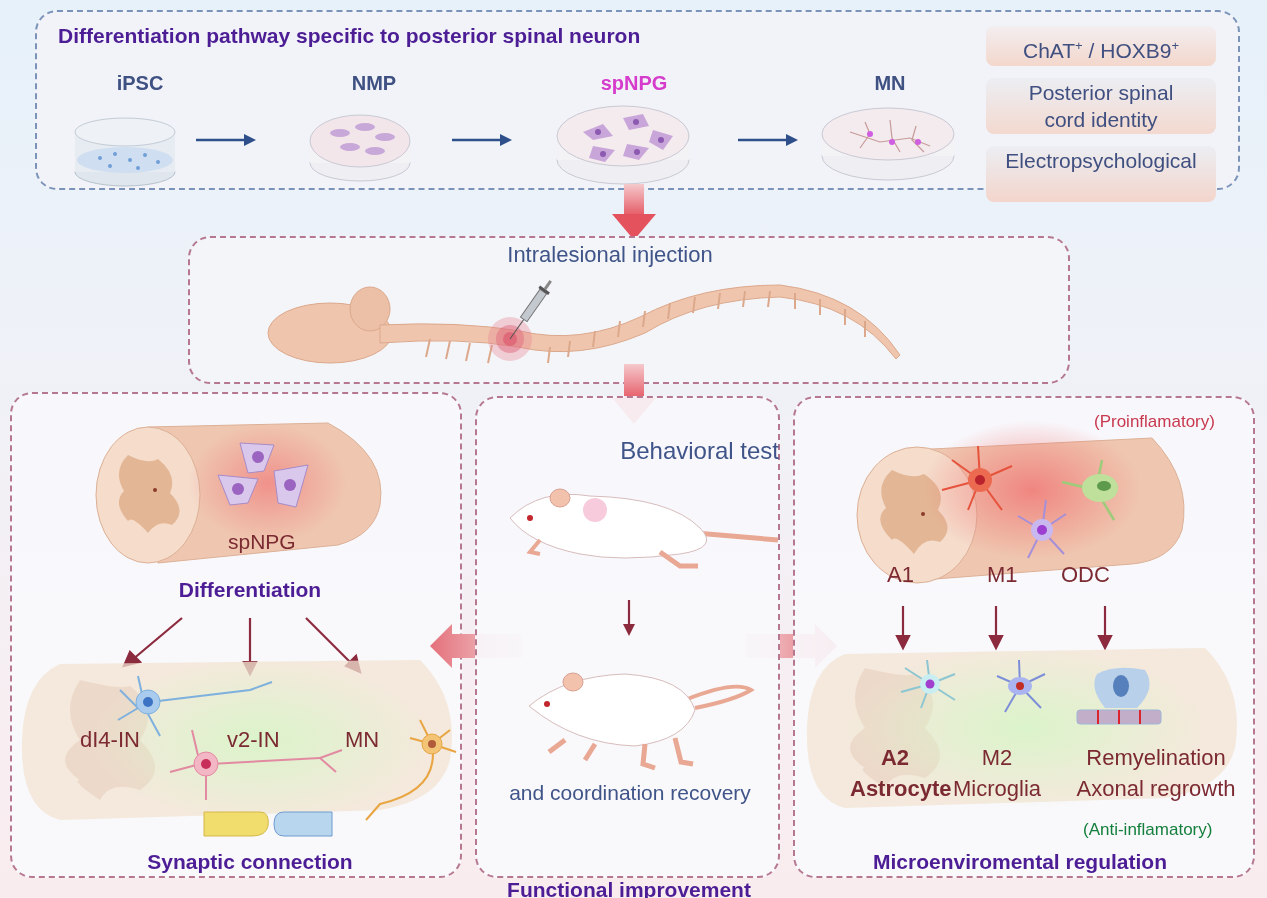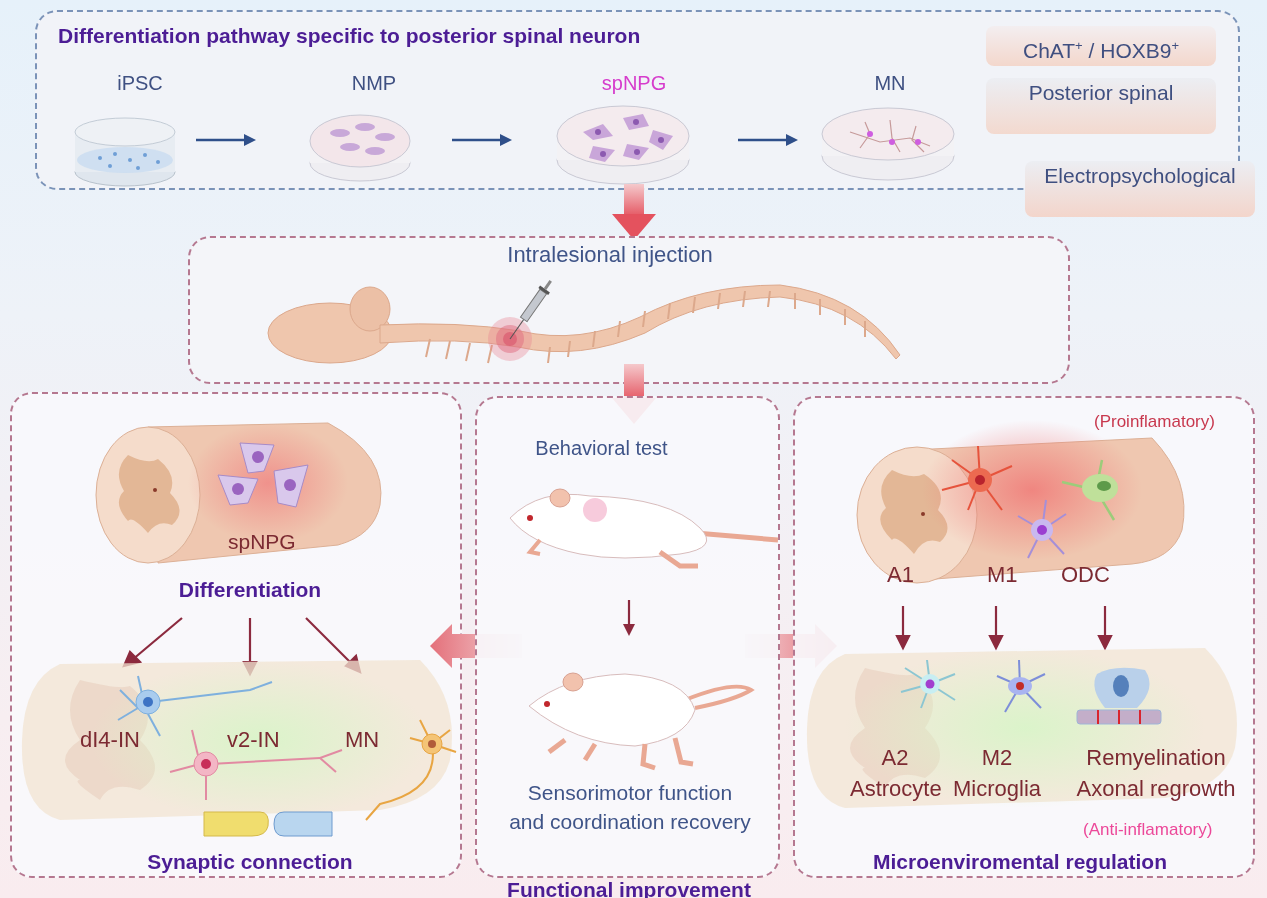--- a/index.html
+++ b/index.html
@@ -16,21 +16,21 @@
     border-radius: 22px;
     background: rgba(248,248,252,0.92);
   }
   .panel-top { left: 35px; top: 10px; width: 1205px; height: 180px; border-color: #7b93b8; background: #f1f3f8; }
   .panel-inj { left: 188px; top: 236px; width: 882px; height: 148px; border-color: #b57890; background: #f4f5f9; }
   .panel-left { left: 10px; top: 392px; width: 452px; height: 486px; border-color: #b57890; }
   .panel-mid { left: 475px; top: 396px; width: 305px; height: 482px; border-color: #b57890; }
   .panel-right { left: 793px; top: 396px; width: 462px; height: 482px; border-color: #b57890; }
 
   .title-bold { font-weight: bold; color: #4c1d95; font-size: 21px; white-space: nowrap; }
-  .stage-label { color: #3f5082; font-size: 20px; text-align: center; width: 140px; }
+  .stage-label { color: #3f5082; font-size: 20px; text-align: center; width: 140px; font-weight: bold; }
   .stage-label.pink { color: #d63ccc; }
   .prop-box {
     position: absolute; left: 986px; width: 230px; border-radius: 8px;
     background: linear-gradient(180deg, #f3eef0 0%, #f3d7cc 100%);
     color: #3f4f80; font-size: 21px; text-align: center; line-height: 27px;
   }
   .blue-text { color: #3f5488; font-size: 21px; }
   .maroon-text { color: #7c2a32; font-size: 22px; }
   .center { text-align: center; }
   svg { position: absolute; overflow: visible; }
@@ -120,22 +120,23 @@
 <svg style="left:738px;top:134px;" width="60" height="12">
     <line x1="0" y1="6" x2="52" y2="6" stroke="#2f4f8a" stroke-width="2.5"></line>
     <polygon points="48,0 60,6 48,12" fill="#2f4f8a"></polygon>
   </svg>
 
 <div class="prop-box" style="top:26px;height:40px;line-height:40px;">
   <span>ChAT</span><sup style="font-size:13px;">+</sup><span style="white-space:pre;"> / </span><span>HOXB9</span><sup style="font-size:13px;">+</sup>
 </div>
 <div class="prop-box" style="top:78px;height:56px;padding-top:1px;background:linear-gradient(180deg,#eceef3 0%,#f3d9cf 100%);">
   <div>Posterior spinal</div>
-</div>
-<div class="prop-box" style="top:161px;height:56px;padding-top:1px;background:linear-gradient(180deg,#eceef3 0%,#f3d5cb 100%);margin-left:39px;">
+  <div>cord identity</div>
+</div>
+<div class="prop-box" style="top:146px;height:56px;padding-top:1px;background:linear-gradient(180deg,#eceef3 0%,#f3d5cb 100%);">
   <div>Electropsychological</div>
 </div>
 
 <svg style="left:612px;top:184px;" width="44" height="56">
   <defs>
       <linearGradient id="gd1" x1="0" y1="0" x2="0" y2="1">
         <stop offset="0" stop-color="#f5c9cc"></stop>
         <stop offset="1" stop-color="#e4525e"></stop>
       </linearGradient>
     </defs>
@@ -292,21 +293,21 @@
   <defs>
       <linearGradient id="gr" x1="0" y1="0" x2="1" y2="0">
         <stop offset="0" stop-color="#f3d3d6"></stop>
         <stop offset="1" stop-color="#e4707a"></stop>
       </linearGradient>
     </defs>
   <polygon points="92,22 70,0 70,10 0,10 0,34 70,34 70,44" fill="url(#gr)"></polygon>
 </svg>
 
 <div class="panel panel-mid"></div>
-<div class="abs blue-text center" style="left:464px;top:437px;width:275px;font-size:20px;">Behavioral test</div>
+<div class="abs blue-text center" style="left:504px;top:437px;width:275px;font-size:24px;text-align:right;">Behavioral test</div>
 
 <svg style="left:500px;top:478px;" width="285" height="100">
   <path d="M278 62 L160 52" stroke="#e9a893" stroke-width="5" fill="none"></path>
   <path d="M10 40 Q40 10 90 18 Q170 20 200 50 Q220 70 180 76 Q120 84 80 76 Q30 66 10 40Z" fill="#ffffff" stroke="#d8bcbc"></path>
   <ellipse cx="60" cy="20" rx="10" ry="9" fill="#f2c2ad" stroke="#d8a090"></ellipse>
   <circle cx="30" cy="40" r="3" fill="#c1272d"></circle>
   <circle cx="95" cy="32" r="12" fill="#f1a8c4" opacity="0.6"></circle>
   <path d="M40 62 L30 74 L40 76" stroke="#e9a893" stroke-width="4" fill="none"></path>
   <path d="M160 74 L180 88 L198 88" stroke="#e9a893" stroke-width="5" fill="none"></path>
 </svg>
@@ -321,21 +322,20 @@
   <path d="M4 46 Q40 16 100 14 Q160 18 170 50 Q160 80 110 86 Q50 84 4 46Z" fill="#ffffff" stroke="#d8bcbc"></path>
   <ellipse cx="48" cy="22" rx="10" ry="9" fill="#f2c2ad" stroke="#d8a090"></ellipse>
   <circle cx="22" cy="44" r="3" fill="#c1272d"></circle>
   <path d="M40 80 L24 92" stroke="#e9a893" stroke-width="5" fill="none"></path>
   <path d="M70 84 L60 100" stroke="#e9a893" stroke-width="5" fill="none"></path>
   <path d="M120 84 L118 104 L130 108" stroke="#e9a893" stroke-width="5" fill="none"></path>
   <path d="M150 78 L156 102 L168 104" stroke="#e9a893" stroke-width="5" fill="none"></path>
 </svg>
 
 <div class="abs blue-text center" style="left:485px;top:778px;width:290px;line-height:29px;">
-  <div>Sensorimotor function</div>
   <div>and coordination recovery</div>
 </div>
 <div class="abs title-bold center" style="left:480px;top:850px;width:298px;margin-top:28px;">Functional improvement</div>
 
 <div class="panel panel-right"></div>
 <div class="abs" style="left:1094px;top:412px;color:#c8384e;font-size:17px;">(Proinflamatory)</div>
 
 <svg style="left:852px;top:430px;" width="340" height="150">
   <defs>
       <radialGradient id="lesionR" cx="0.5" cy="0.5" r="0.5">
@@ -423,26 +423,26 @@
   <path d="M292 26 Q310 16 340 22 Q352 40 332 60 L300 60 Q284 40 292 26Z" fill="#b9d0ea"></path>
   <ellipse cx="316" cy="38" rx="8" ry="11" fill="#5580bb"></ellipse>
   <rect x="272" y="62" width="84" height="14" rx="3" fill="#c3aec9" stroke="#9fb5d7"></rect>
   <g stroke="#d8252e" stroke-width="2">
       <line x1="293" y1="62" x2="293" y2="76"></line>
       <line x1="314" y1="62" x2="314" y2="76"></line>
       <line x1="335" y1="62" x2="335" y2="76"></line>
     </g>
 </svg>
 
-<div class="abs maroon-text center" style="left:850px;top:742px;width:90px;line-height:31px;">
+<div class="abs maroon-text center" style="left:850px;top:742px;width:90px;line-height:31px;font-weight:bold;">
   <div>A2</div>
   <div>Astrocyte</div>
 </div>
 <div class="abs maroon-text center" style="left:945px;top:742px;width:104px;line-height:31px;">
   <div>M2</div>
   <div>Microglia</div>
 </div>
 <div class="abs maroon-text center" style="left:1064px;top:742px;width:184px;line-height:31px;">
   <div>Remyelination</div>
   <div>Axonal regrowth</div>
 </div>
-<div class="abs" style="left:1083px;top:820px;color:#ec4899;font-size:17px;">(Anti-inflamatory)</div>
+<div class="abs" style="left:1083px;top:820px;color:#15803d;font-size:17px;">(Anti-inflamatory)</div>
 <div class="abs title-bold center" style="left:830px;top:850px;width:380px;">Microenviromental regulation</div>
 
 </body></html>

